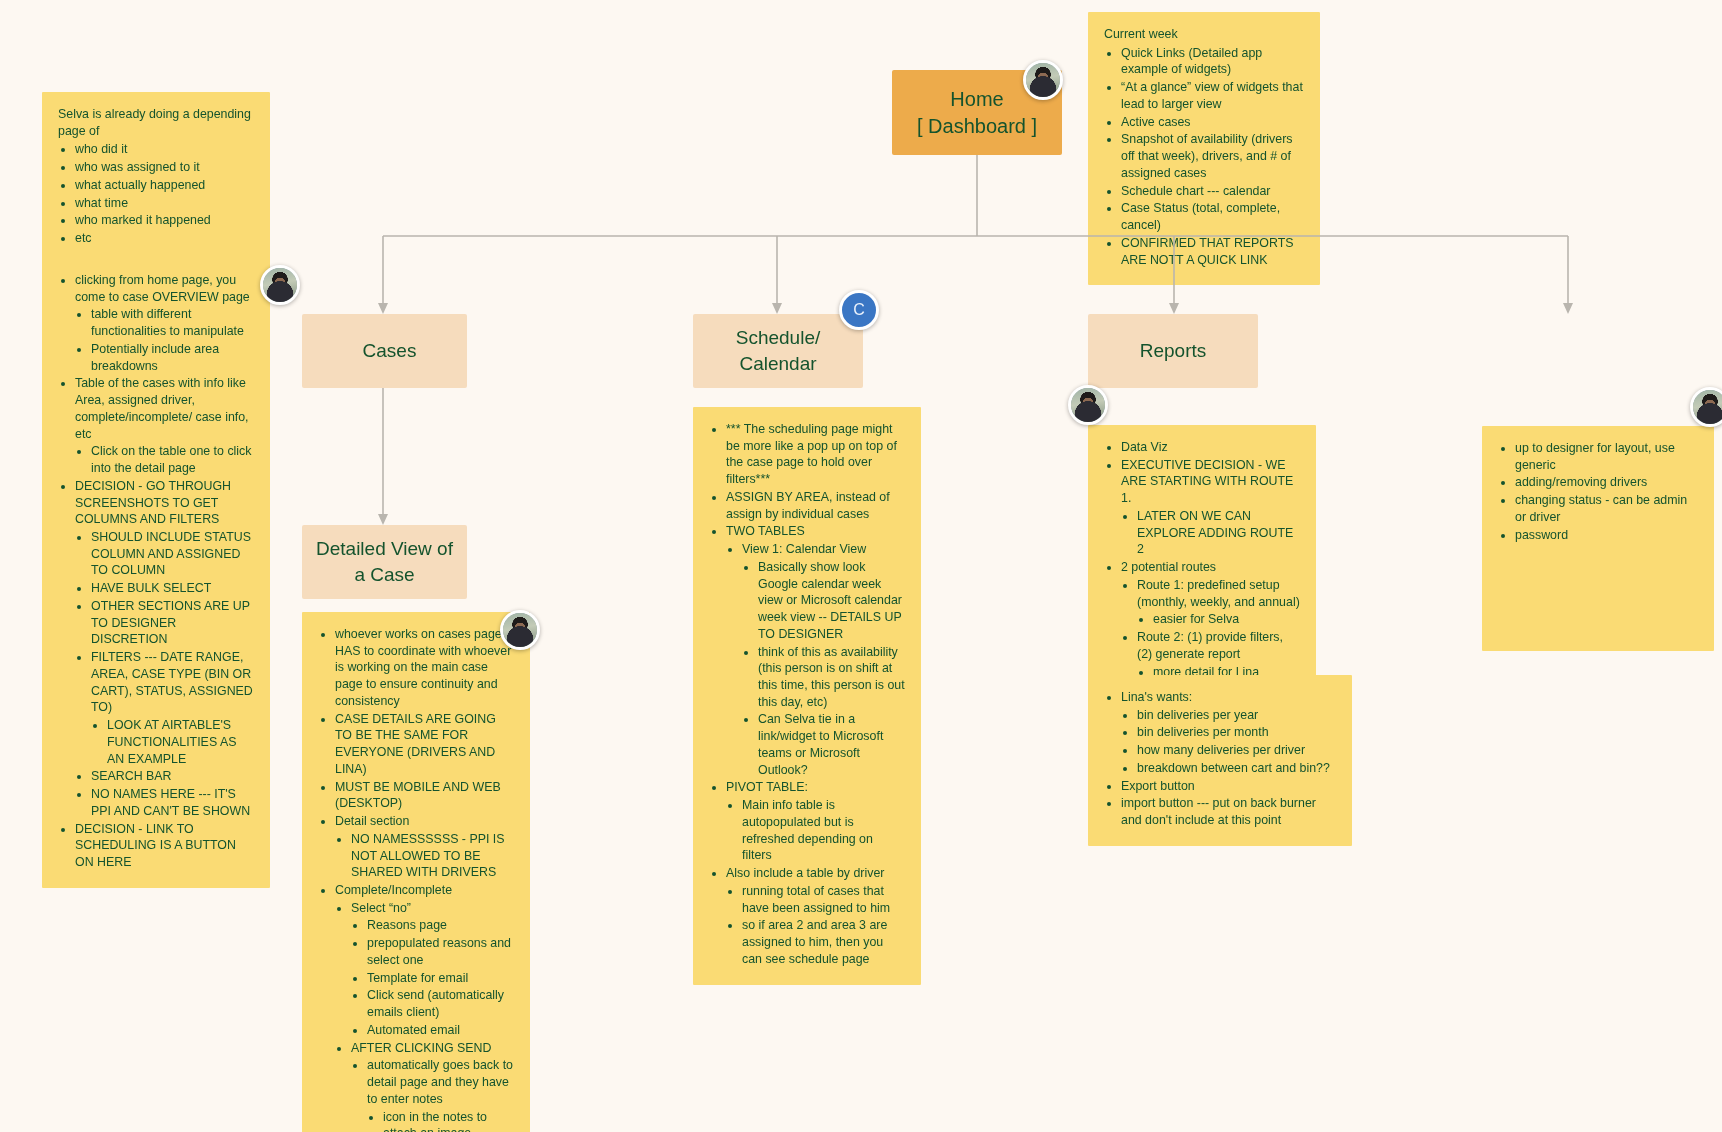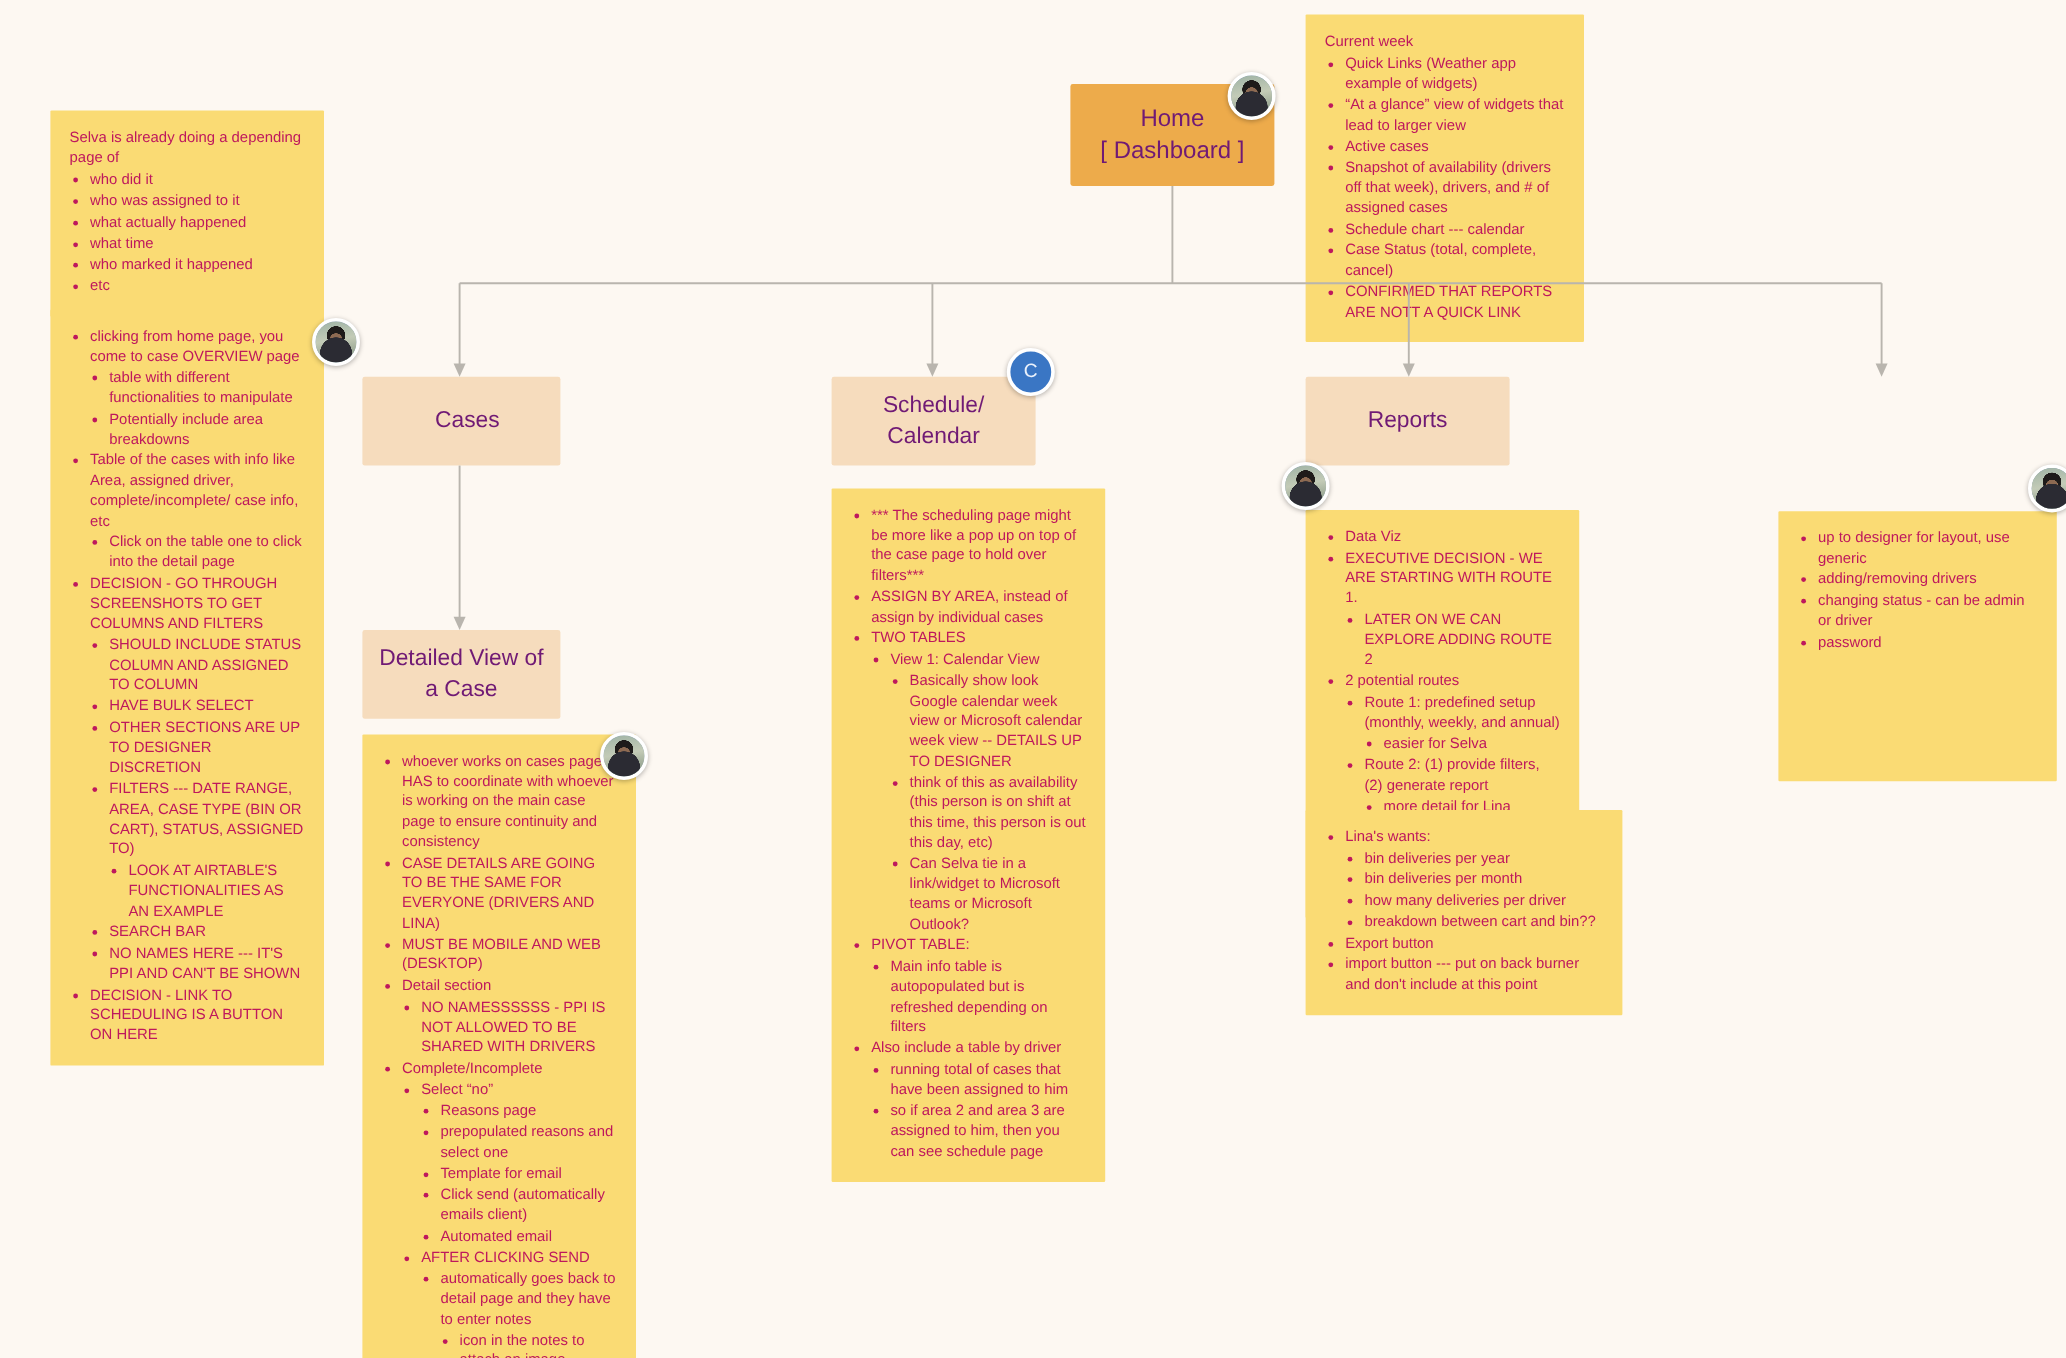--- a/index.html
+++ b/index.html
@@ -9,41 +9,41 @@
     font-family:"Liberation Sans", sans-serif;
     overflow:hidden;
     position:relative;
   }
   #canvas{position:absolute;left:0;top:0;width:1722px;height:1132px;}
 
   .node{
     position:absolute;
     display:flex;align-items:center;justify-content:center;
     text-align:center;
-    color:#701a75;
+    color:#14532d;
     font-size:19px;
     line-height:1.35;
     padding:8px 14px;
     box-sizing:border-box;
     border-radius:2px;
   }
   .node.home{
     background:#edab4b;
     font-size:20px;
   }
   .node.child{
     background:#f6dcbd;
   }
 
   .note{
     position:absolute;
     background:#fadb74;
     box-sizing:border-box;
     padding:14px 16px 16px 16px;
-    color:#be185d;
+    color:#14532d;
     font-size:12.4px;
     line-height:1.35;
     border-radius:1px;
   }
   .note p{margin:0 0 2px 0;}
   .note ul{
     margin:0;
     padding-left:17px;
     list-style-type:disc;
   }
@@ -158,21 +158,21 @@
         <li>what actually happened</li>
         <li>what time</li>
         <li>who marked it happened</li>
         <li>etc</li>
       </ul>
   </div>
 
   <div class="note" style="left:1088px;top:12px;width:232px;">
     <p>Current week</p>
     <ul>
-        <li>Quick Links (Weather app example of widgets)</li>
+        <li>Quick Links (Detailed app example of widgets)</li>
         <li>“At a glance” view of widgets that lead to larger view</li>
         <li>Active cases</li>
         <li>Snapshot of availability (drivers off that week), drivers, and # of assigned cases</li>
         <li>Schedule chart --- calendar</li>
         <li>Case Status (total, complete, cancel)</li>
         <li>CONFIRMED THAT REPORTS ARE NOTT A QUICK LINK</li>
       </ul>
   </div>
 
   <div class="note" style="left:42px;top:258px;width:228px;">

